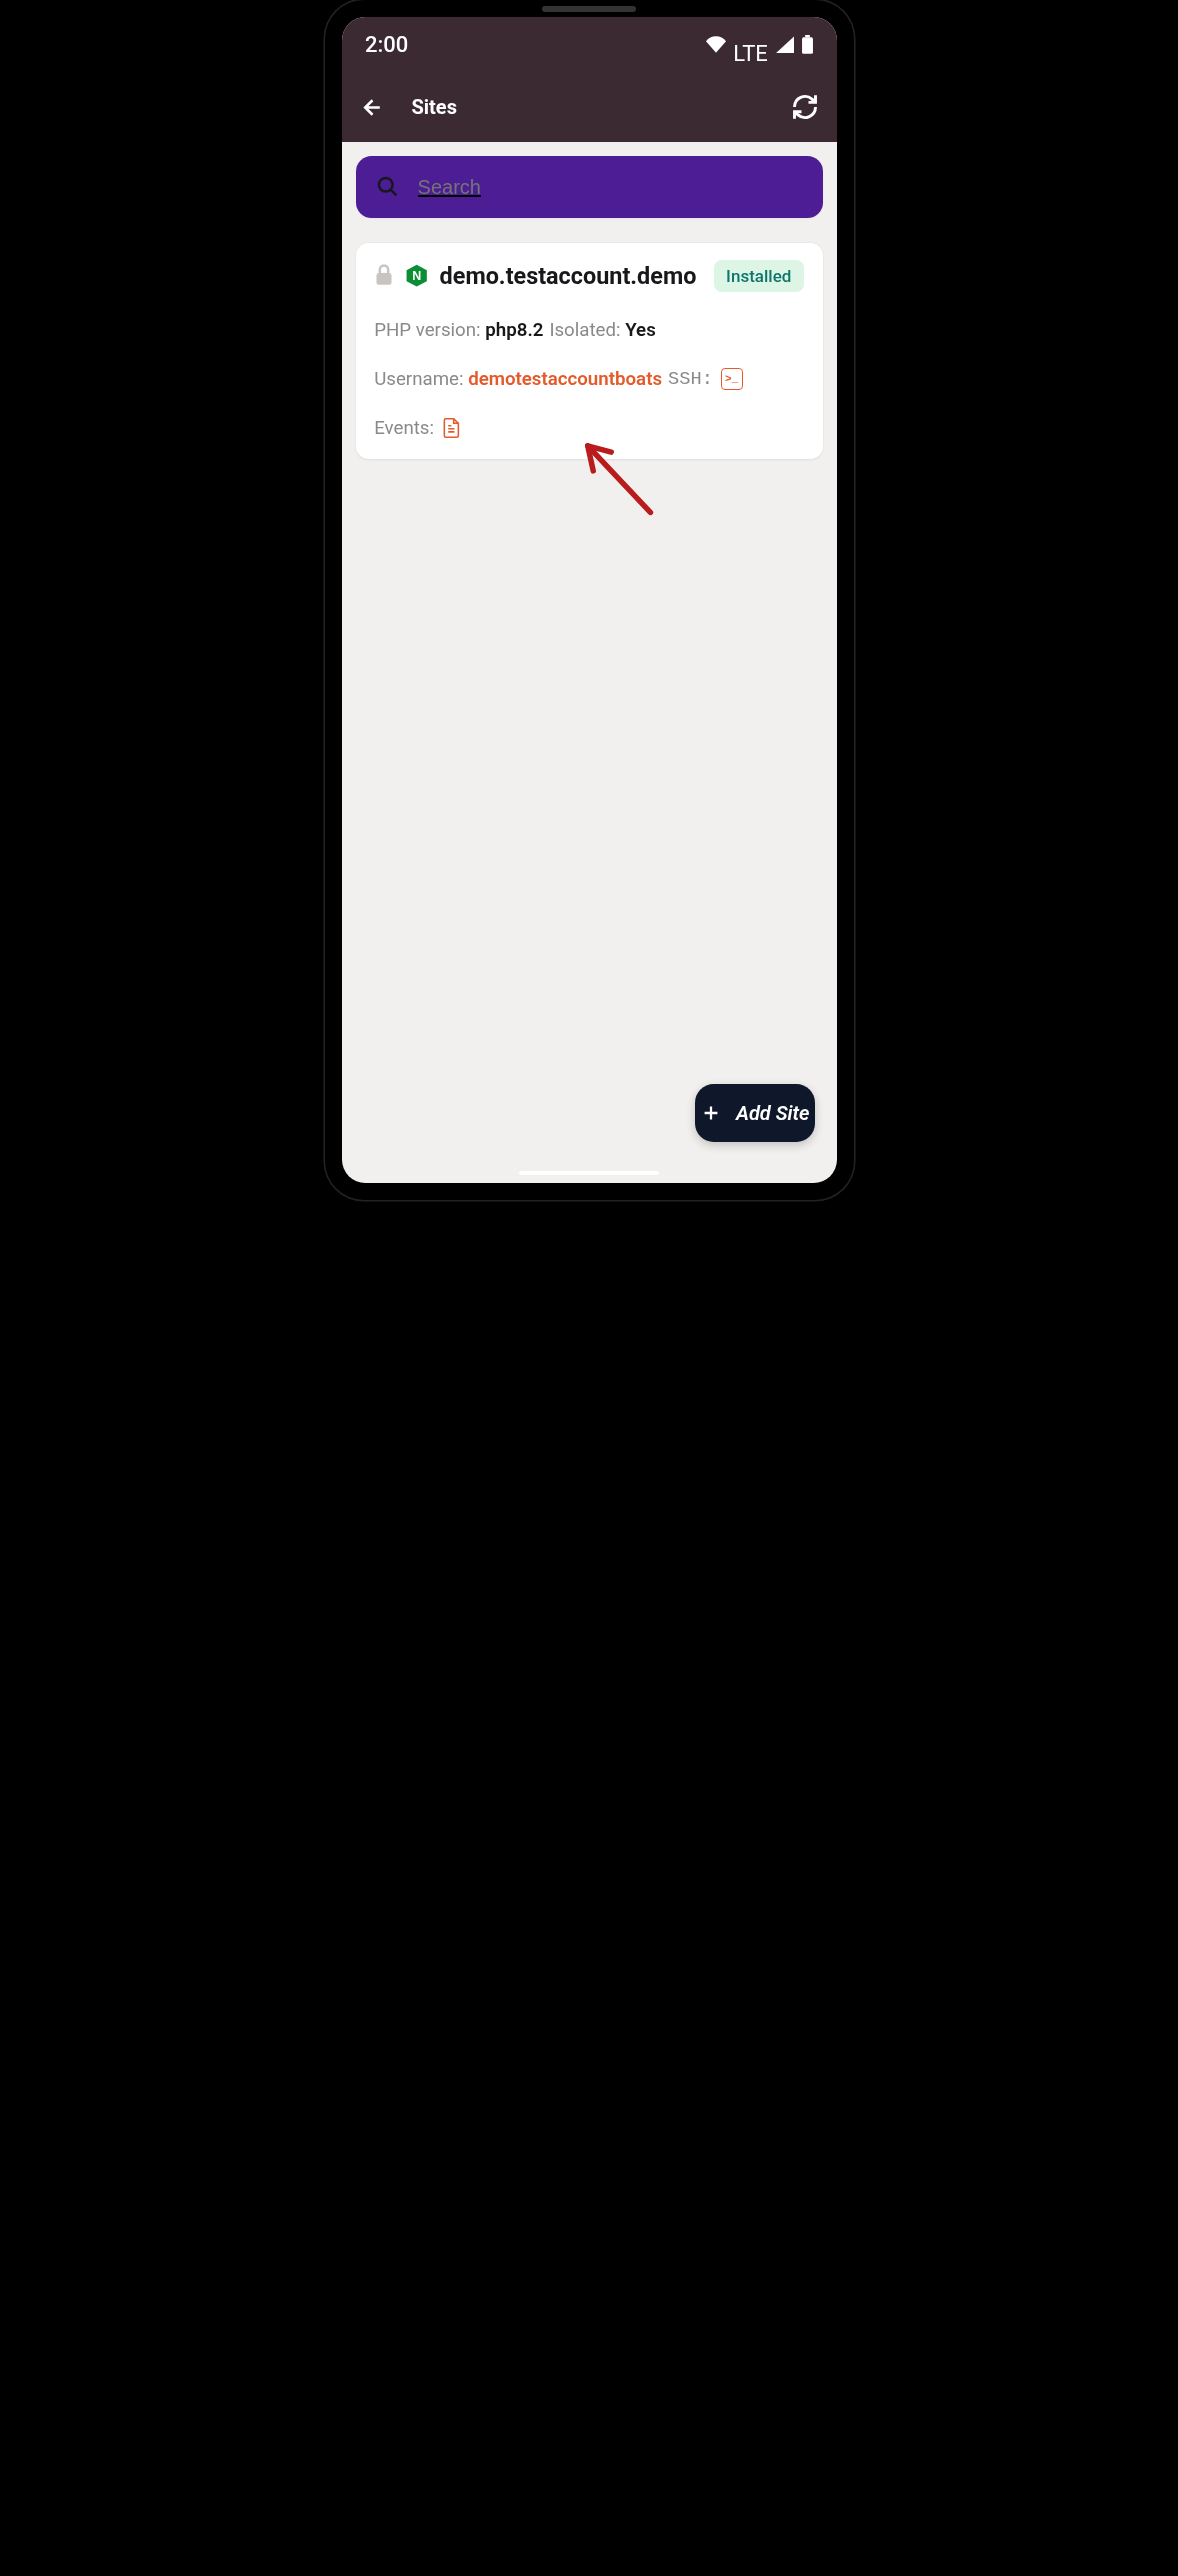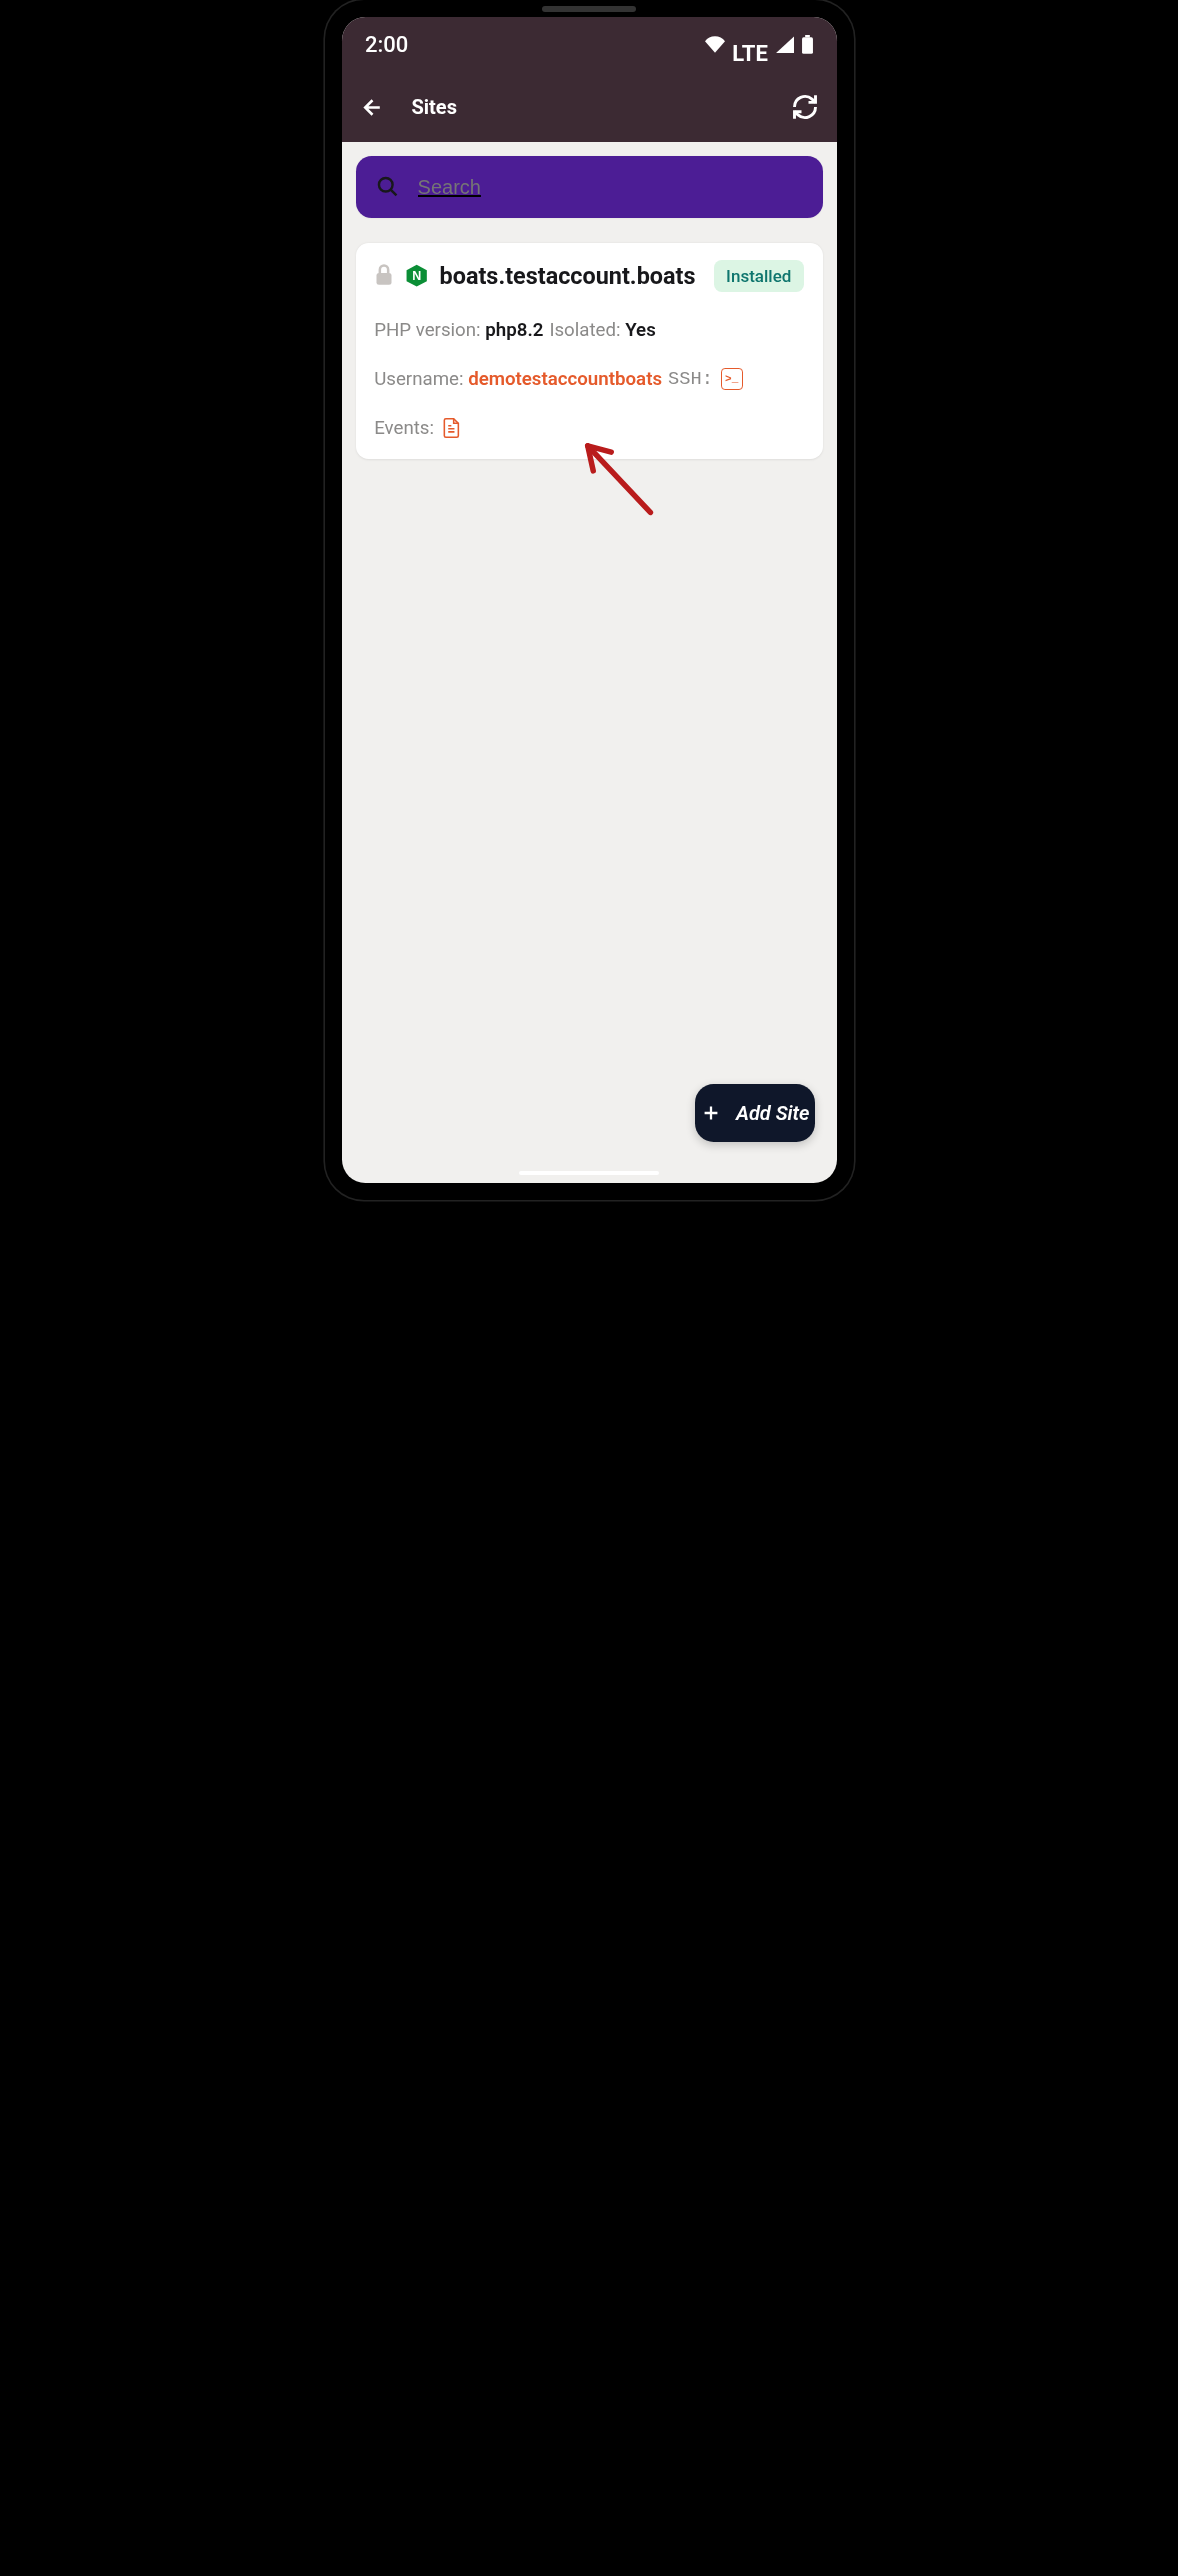--- a/index.html
+++ b/index.html
@@ -209,21 +209,21 @@
 <div class="phone-frame">
   <div class="phone-notch"></div>
   <div class="screen">
 
     <div class="status-bar">
       <span>2:00</span>
       <div class="status-right">
         <svg width="20" height="17" viewBox="0 0 24 20" fill="#fff">
             <path d="M12 20L0 6C3 2 7 0 12 0s9 2 12 6L12 20z"></path>
           </svg>
-        <span style="font-weight:700;margin-top:18px;">LTE</span>
+        <span style="font-weight:400;margin-top:18px;">LTE</span>
         <svg width="18.7" height="17" viewBox="0 0 24 22" fill="#fff">
             <path d="M0 22L24 22 24 0z"></path>
           </svg>
         <svg width="11" height="18.7" viewBox="0 0 14 24" fill="#fff">
             <rect x="0" y="3" width="14" height="21" rx="2"></rect>
             <rect x="4" y="0" width="6" height="3"></rect>
           </svg>
       </div>
     </div>
 
@@ -260,21 +260,21 @@
                 <rect x="3" y="12" width="18" height="14" rx="3"></rect>
                 <path d="M7 12V8a5 5 0 0 1 10 0v4" fill="none" stroke="#c8c4c1" stroke-width="3"></path>
               </svg>
           </span>
           <span class="nginx-badge">
             <svg width="23.4" height="23.4" viewBox="0 0 30 30">
                 <polygon points="15,1 28,8 28,22 15,29 2,22 2,8" fill="#0b8e36"></polygon>
                 <text x="15" y="21" text-anchor="middle" fill="#fff" font-size="16" font-weight="bold" font-family="Arial">N</text>
               </svg>
           </span>
-          <span class="site-name">boats.testaccount.boats</span>
+          <span class="site-name">demo.testaccount.demo</span>
           <span class="status-badge">Installed</span>
         </div>
 
         <div class="site-row">
           <span><span class="label">PHP version:</span> <span class="value">php8.2</span></span>
           <span><span class="label">Isolated:</span> <span class="value">Yes</span></span>
         </div>
 
         <div class="site-row">
           <span><span class="label">Username:</span> <span class="value-orange">demotestaccountboats</span></span>

